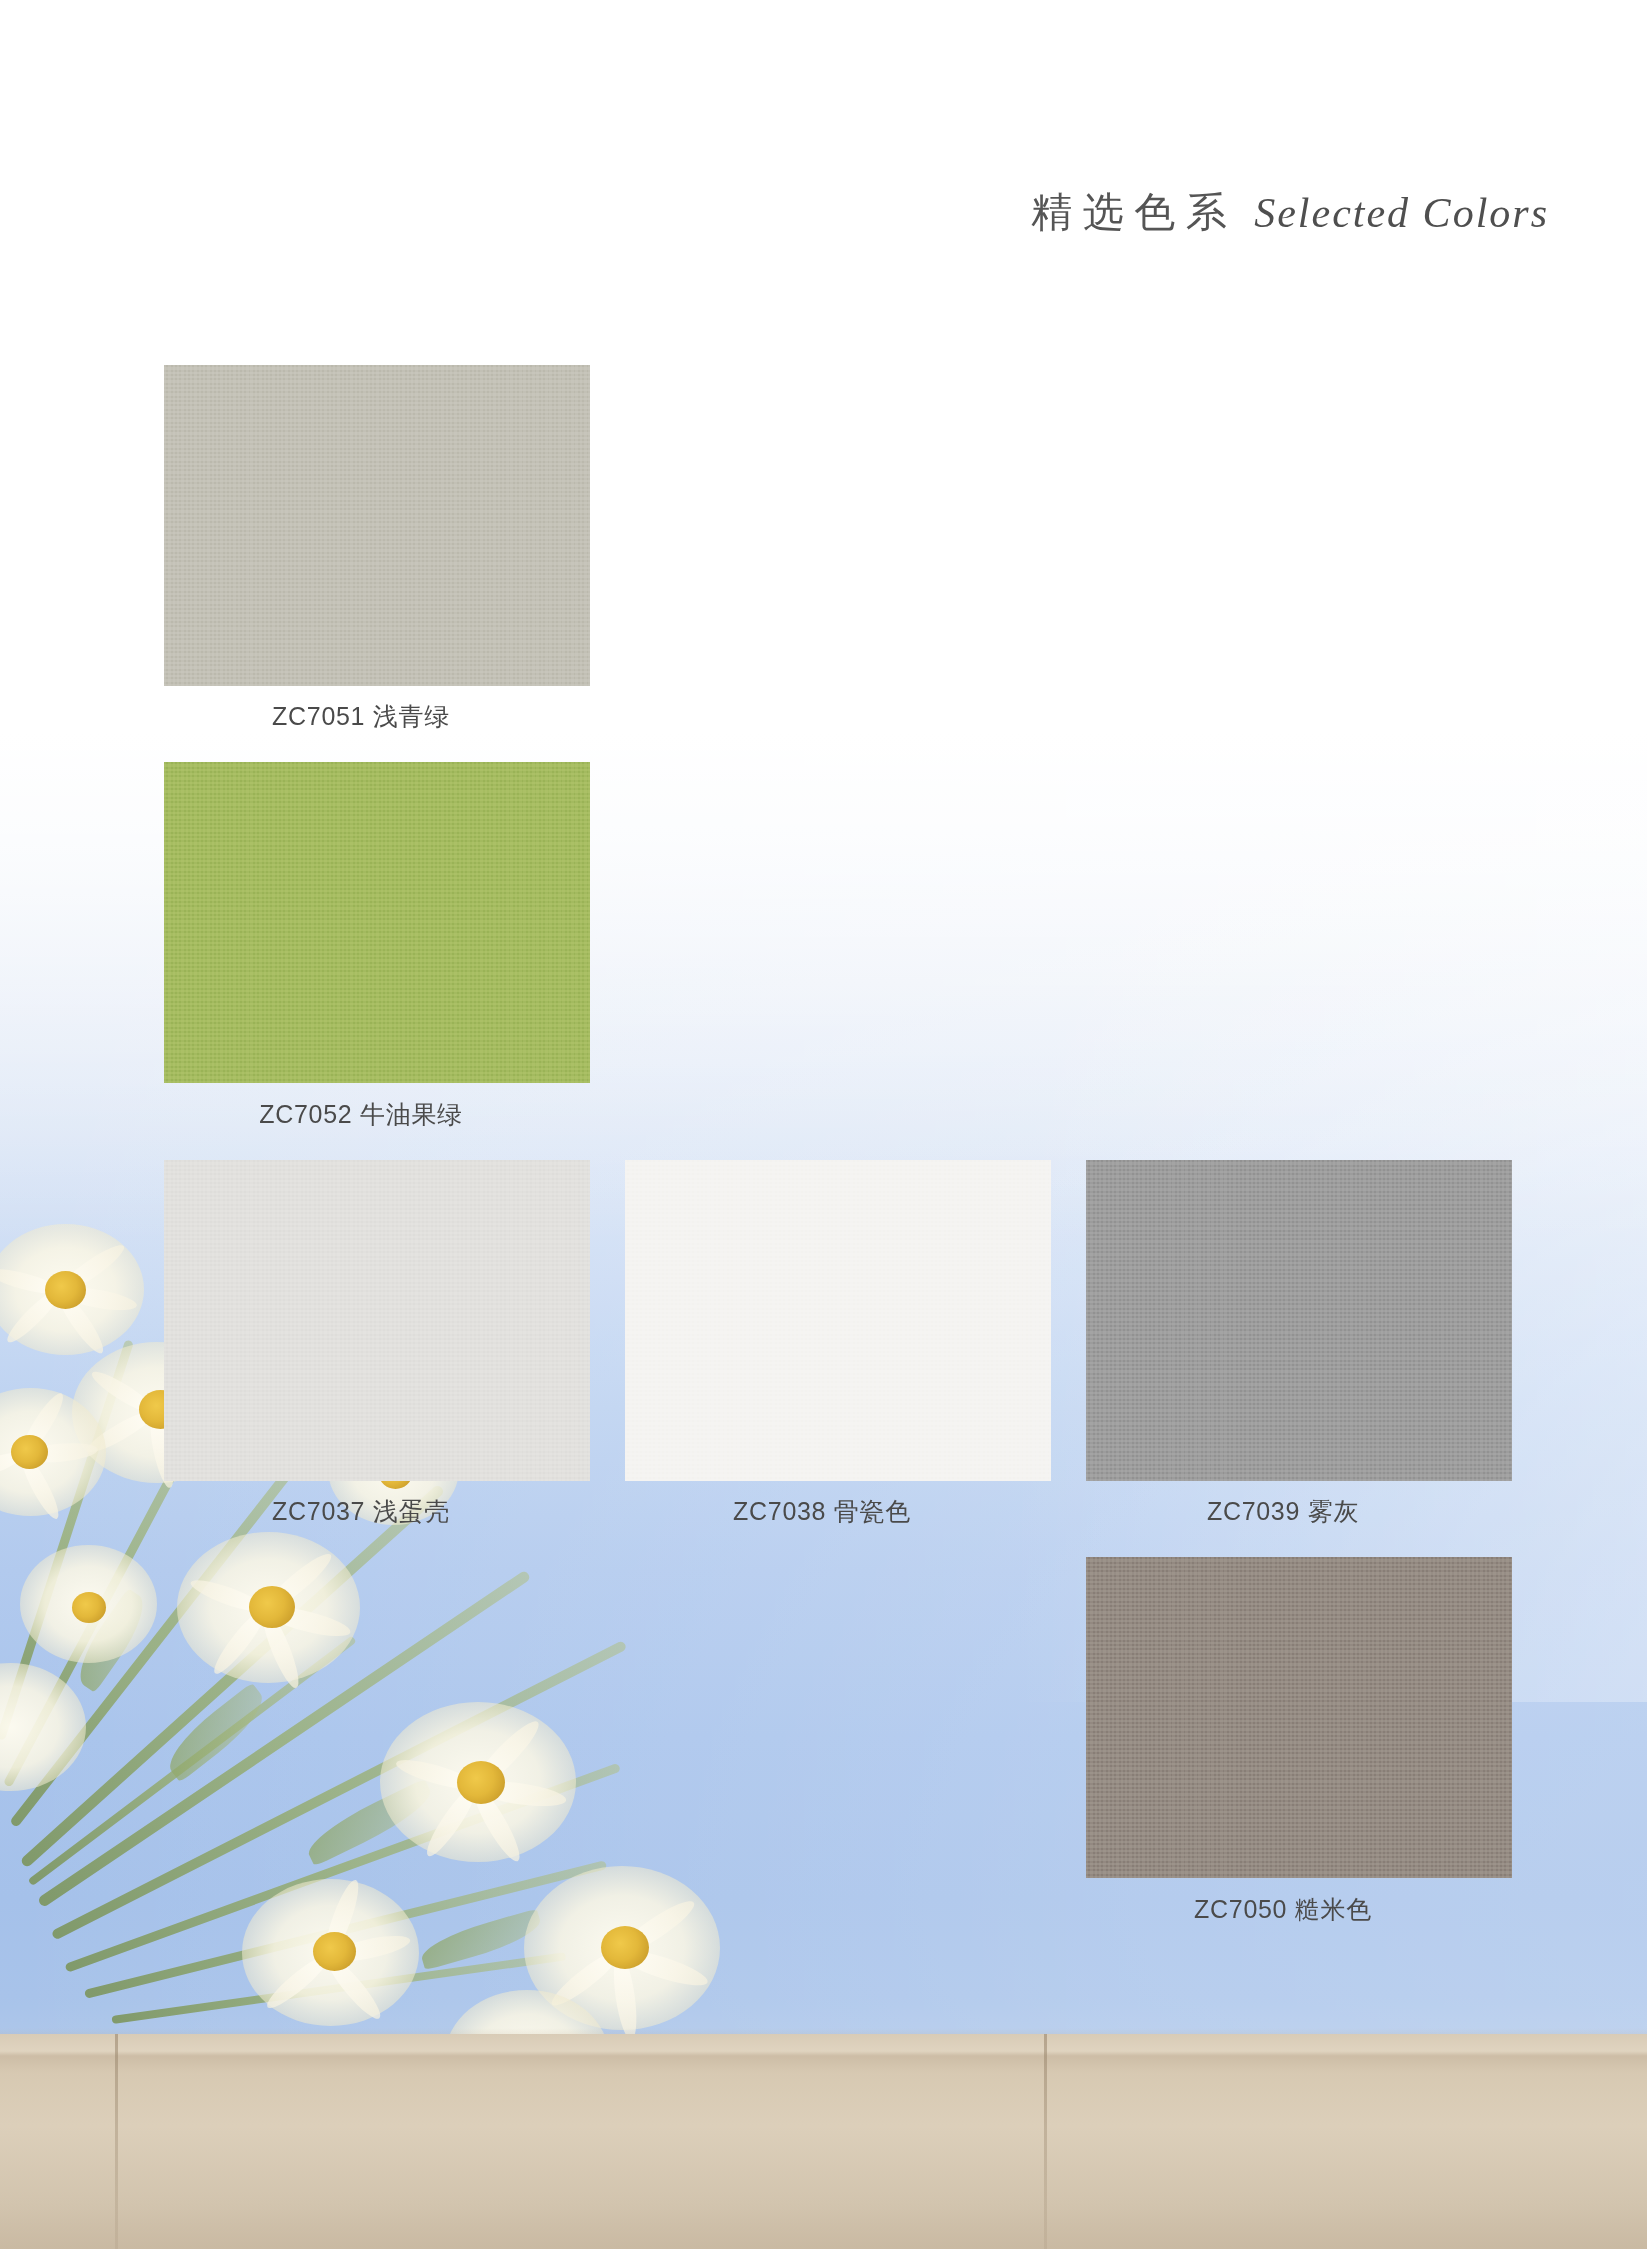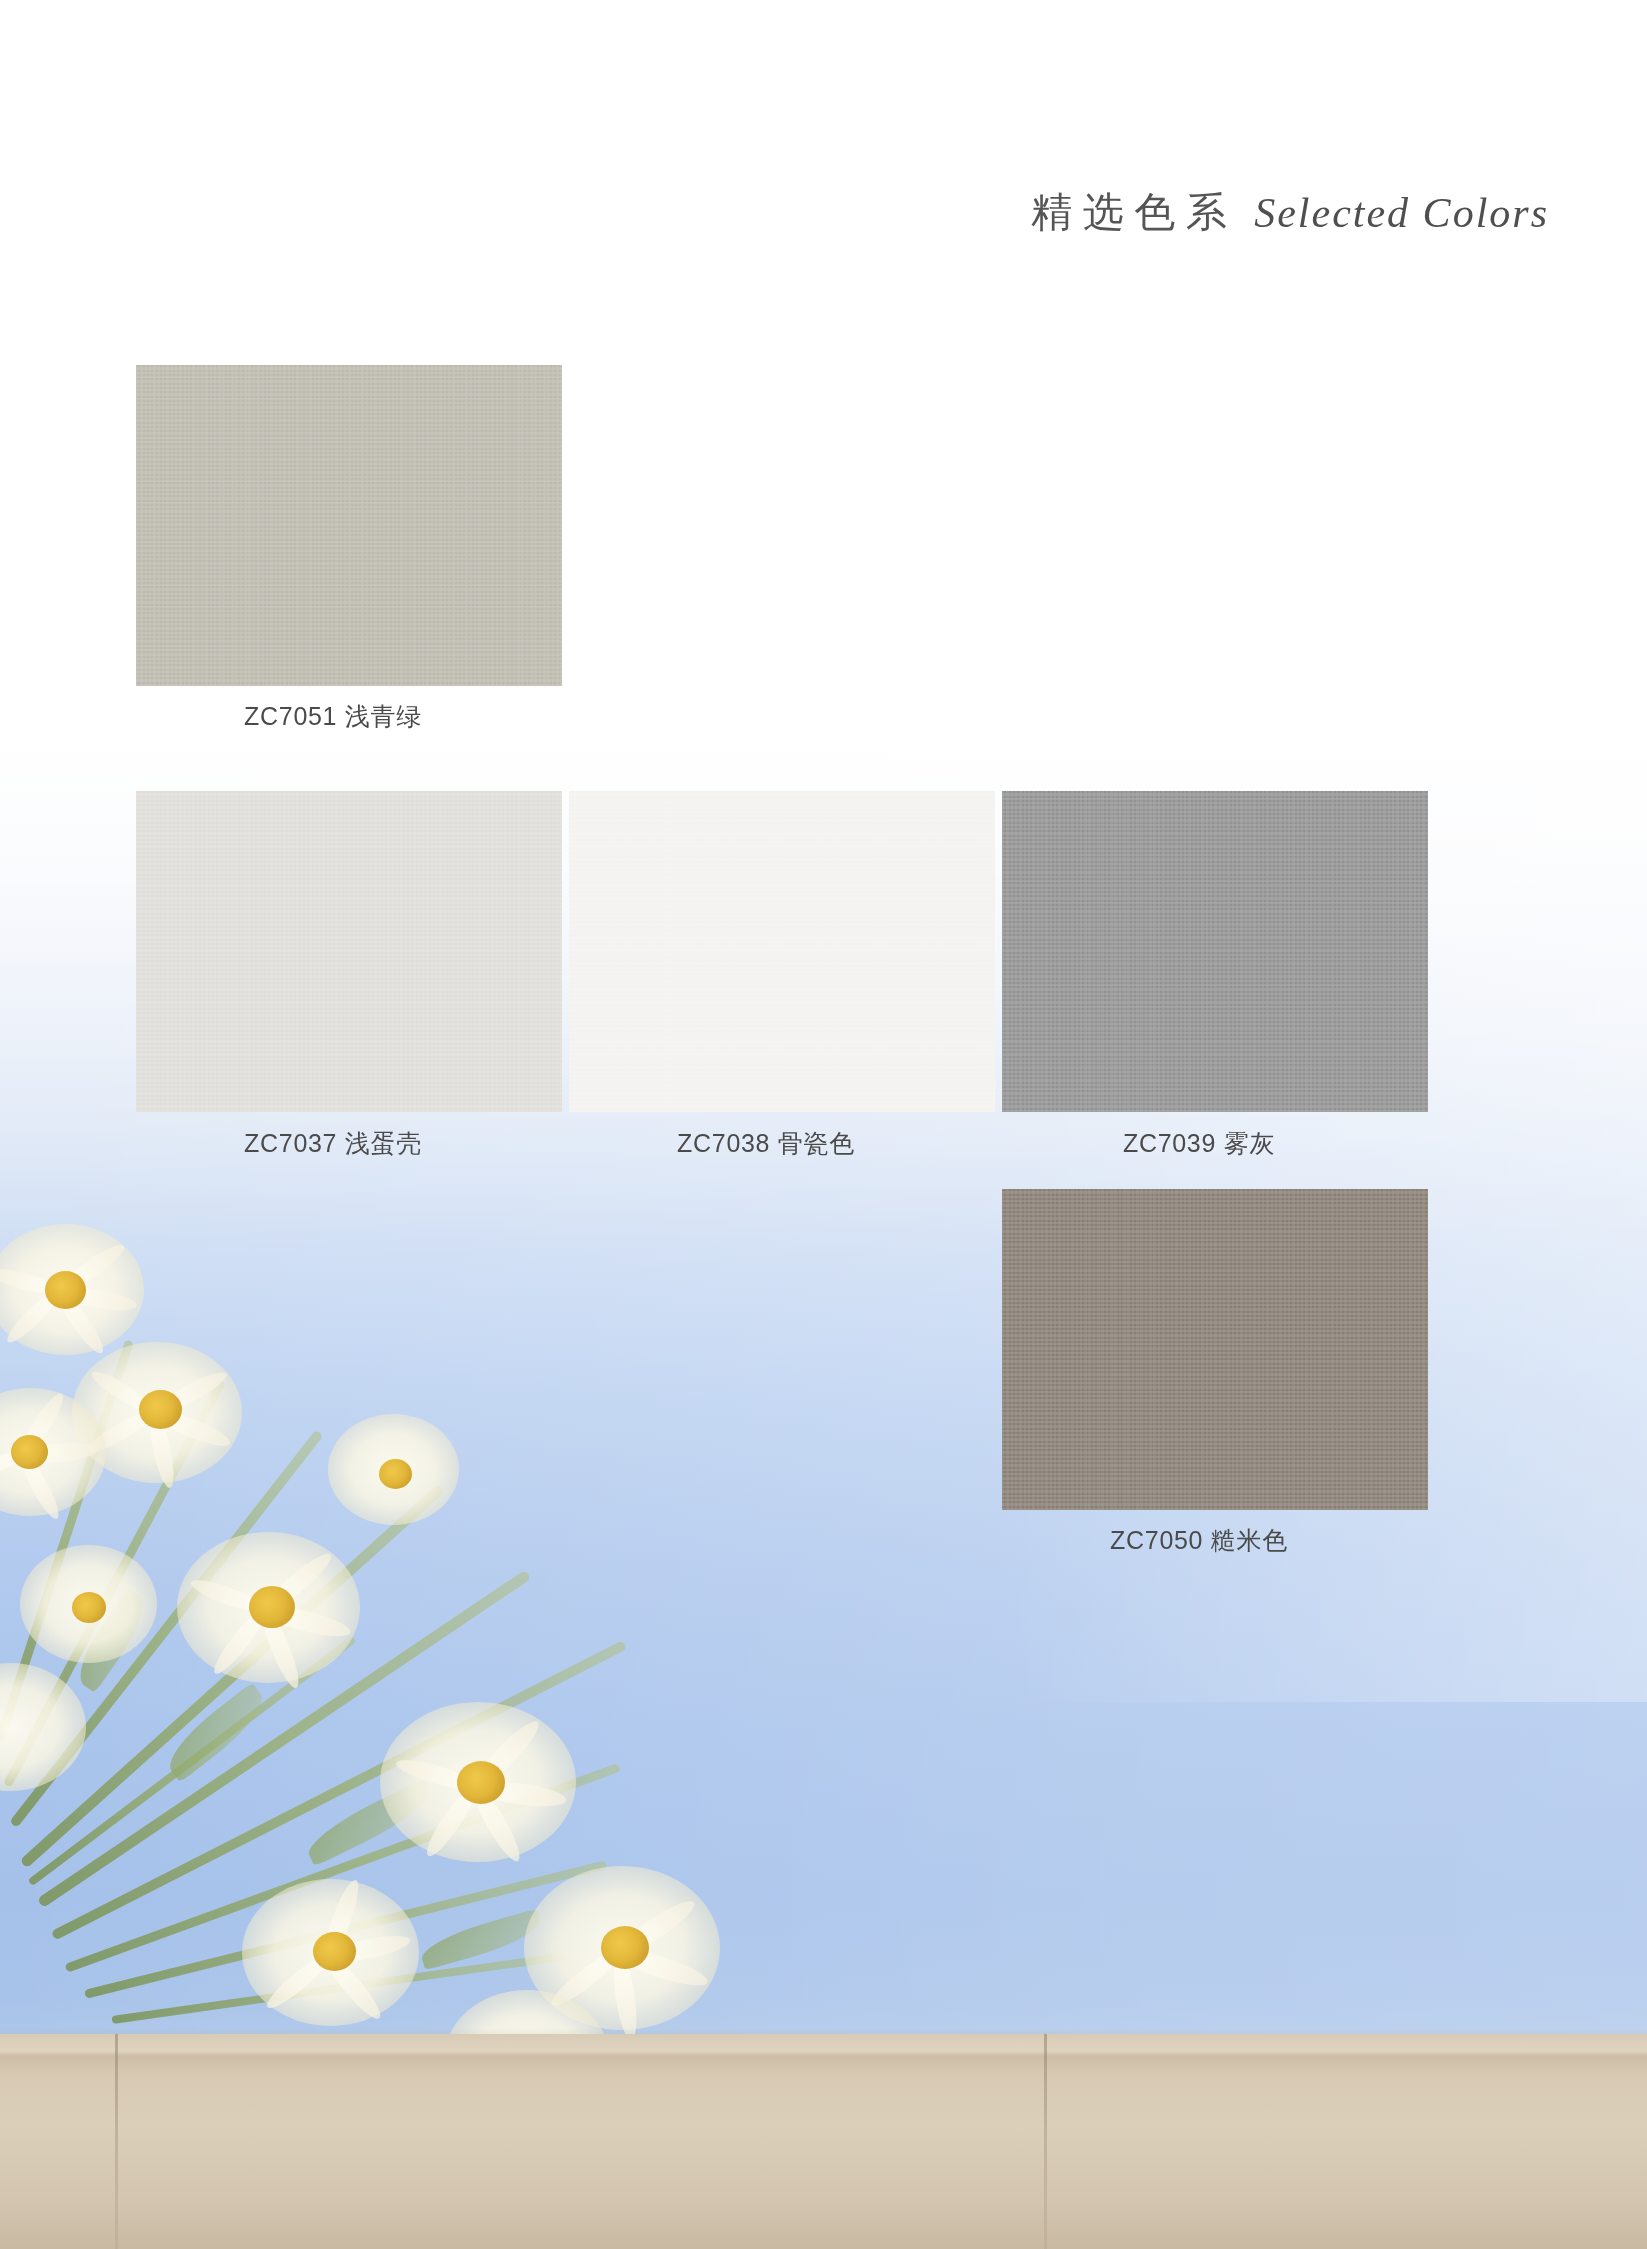--- a/index.html
+++ b/index.html
@@ -154,20 +154,21 @@
     width: 1375px;
     z-index: 30;
   }
   .grid-row {
     display: flex;
     gap: 39px;
     margin-bottom: 29px;
   }
   .swatch-card {
     width: 394px;
+    margin-left: 28px;
   }
   .swatch-card.empty { visibility: hidden; }
   .swatch-chip {
     width: 426px;
     height: 321px;
     position: relative;
     overflow: hidden;
   }
   .swatch-chip::after {
     
@@ -296,20 +297,24 @@
   <div id="grid">
 
     <div class="grid-row">
       <div class="swatch-card">
         <div class="swatch-chip" style="background-color: rgb(189, 187, 175);"></div>
         <div class="swatch-label">ZC7051 浅青绿</div>
       </div>
     </div>
 
     <div class="grid-row">
+      <div class="swatch-card">
+        <div class="swatch-chip" style="background-color: rgb(156, 181, 88);"></div>
+        <div class="swatch-label">ZC7052 牛油果绿</div>
+      </div>
     </div>
 
     <div class="grid-row">
       <div class="swatch-card">
         <div class="swatch-chip" style="background-color: rgb(223, 222, 219);"></div>
         <div class="swatch-label">ZC7037 浅蛋壳</div>
       </div>
       <div class="swatch-card">
         <div class="swatch-chip" style="background-color: rgb(244, 243, 240);"></div>
         <div class="swatch-label">ZC7038 骨瓷色</div>

